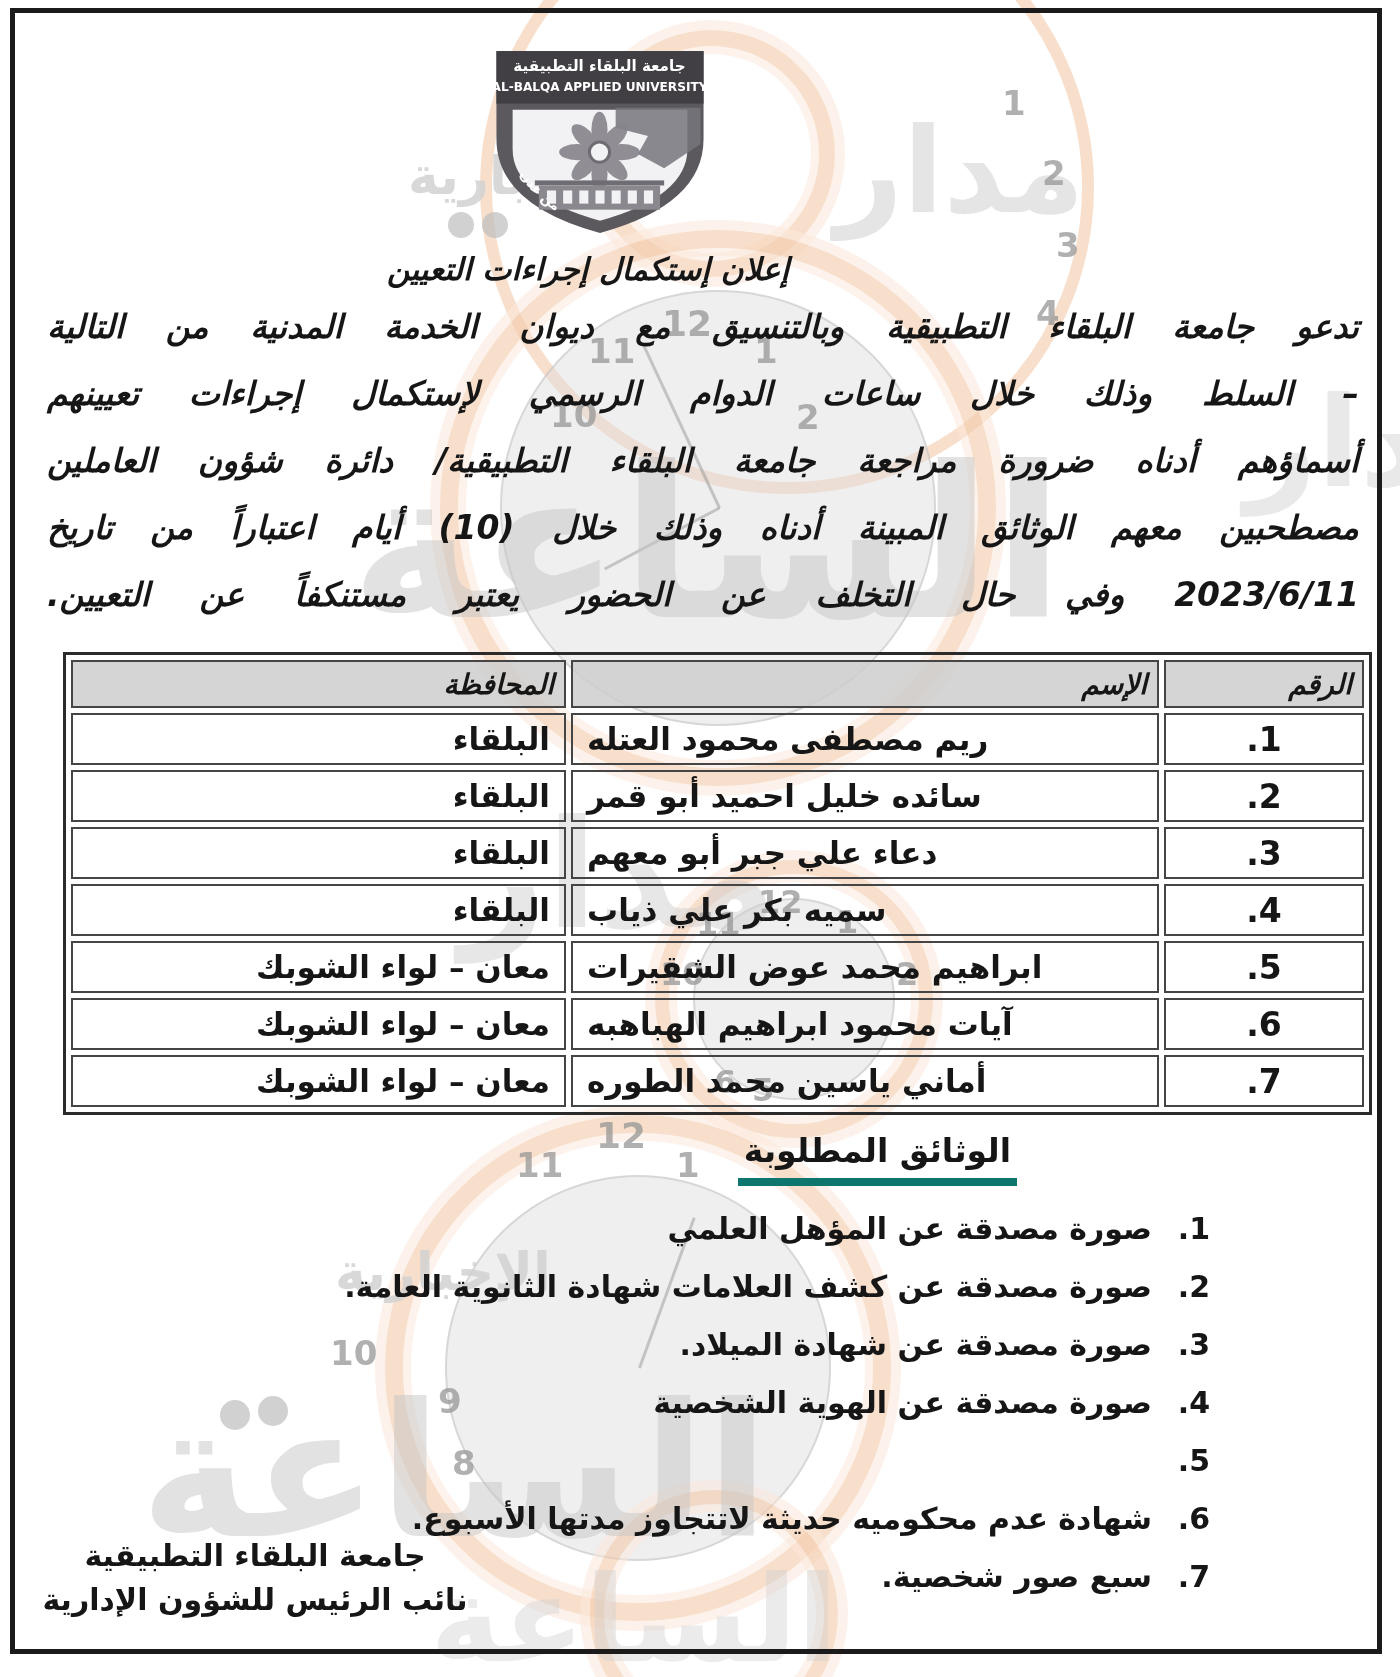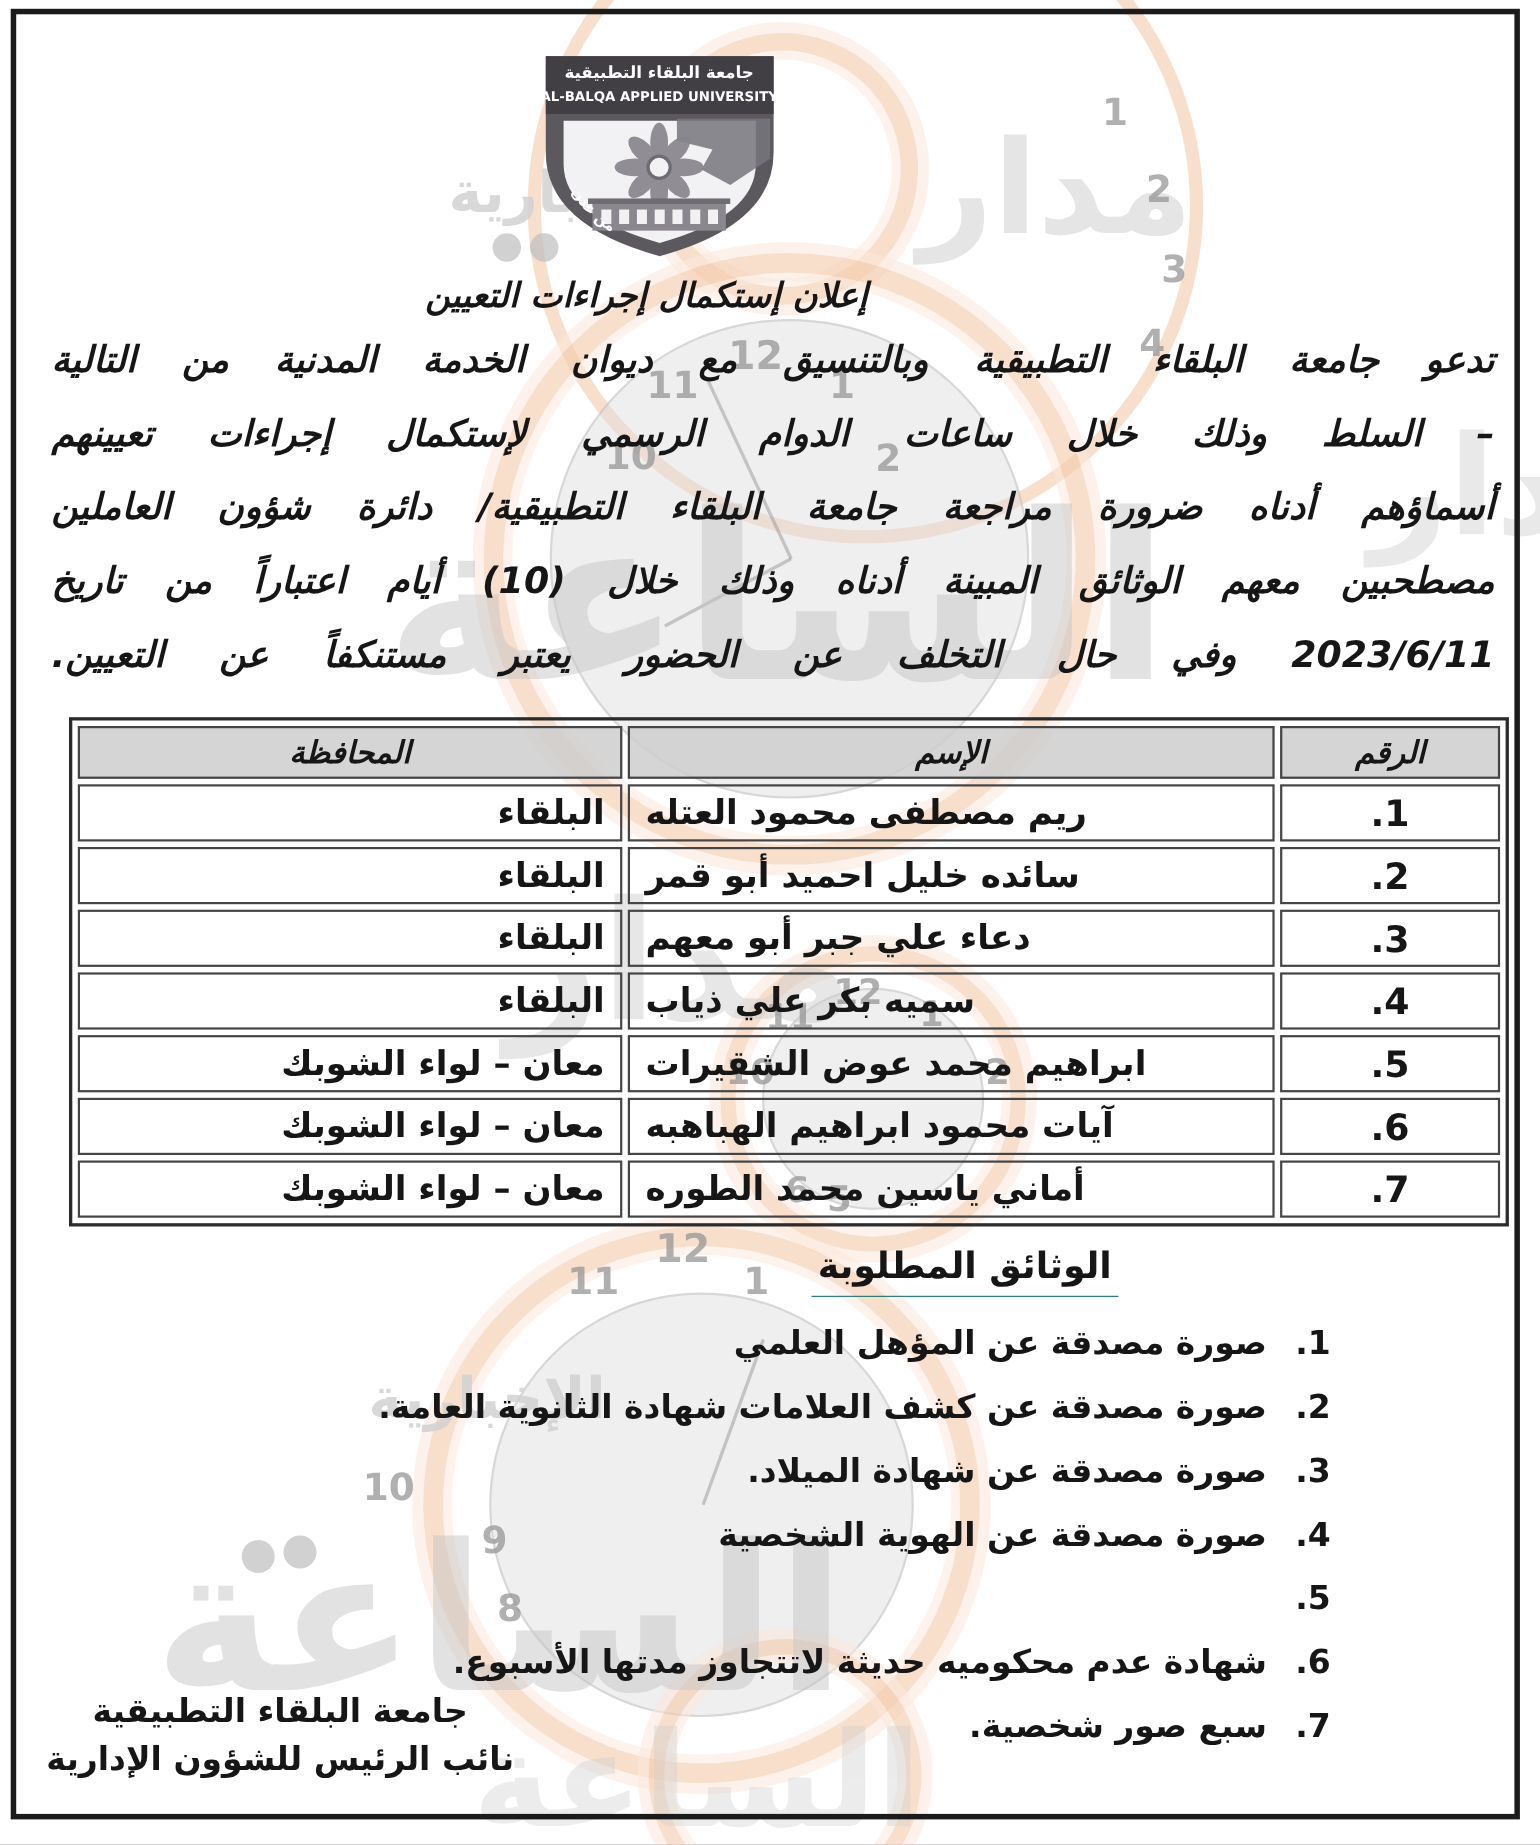--- a/index.html
+++ b/index.html
@@ -29,29 +29,29 @@
   .logo{width:228px; margin:30px auto 0; transform:translateX(-100px);}
   .title{margin-top:6px; text-align:center; transform:translateX(-112px);
          font-size:31px; font-weight:bold; font-style:italic;}
   .para{margin:6px 26px 0 32px; font-size:33px; font-weight:bold; font-style:italic;}
   .pline{line-height:67px; height:67px; text-align:justify; text-align-last:justify; white-space:nowrap;}
   
   .roster{margin:24px 13px 0 48px; width:calc(100% - 61px);
           border-collapse:separate; border-spacing:5px;
           border:3px solid #2b2b2b; table-layout:fixed; background:transparent;}
   .roster th{background:rgba(206,206,206,.85); border:2px solid #454545; height:44px;
-             font-size:28px; font-weight:bold; font-style:italic; padding:0 10px;}
+             font-size:28px; font-weight:bold; font-style:italic; padding:0 10px;text-align:right;}
   .roster td{border:2px solid #454545; height:48px; font-size:31px; font-weight:bold;
              padding:0 14px; background:transparent;}
   td.cell-num{text-align:center; font-size:33px;}
   td.cell-name{text-align:left;}
   td.cell-gov{text-align:right;}
   
   .docs-heading{margin:16px 368px 0 0; width:fit-content; font-size:33px; font-weight:bold;
-                padding:0 6px 8px; border-bottom:1px solid #0f766e;}
+                padding:0 6px 8px; border-bottom:8px solid #0f766e;}
   .docs-list{margin:26px 175px 0 0;}
   .doc-item{display:flex; gap:14px; margin-bottom:24px; font-size:30px; font-weight:bold; line-height:34px;}
   .doc-num{min-width:44px;}
   
   .footer{position:absolute; left:40px; top:1534px; width:430px; z-index:2;
           text-align:center; font-weight:bold; font-size:30px; line-height:44px;}
 </style>
 </head>
 <body>
 

